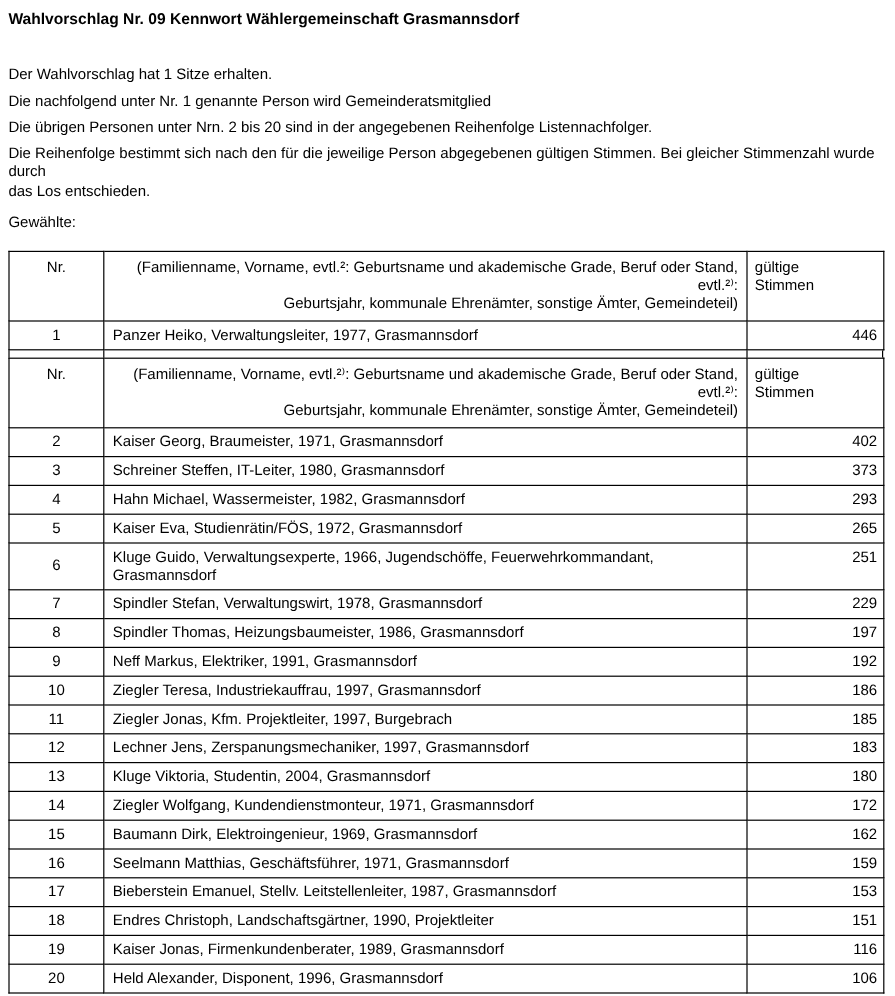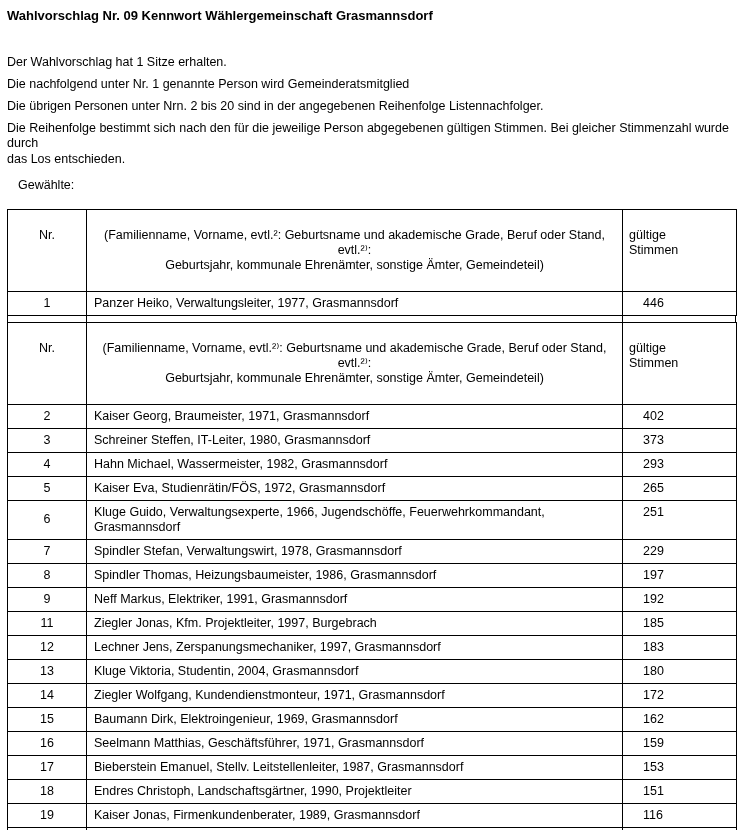--- a/index.html
+++ b/index.html
@@ -25,62 +25,62 @@
     font-size: 13px;
     font-weight: bold;
     margin: 0 0 31px 0;
     white-space: pre-line;
   }
   .intro-line {
     margin: 0 0 6.5px 0;
     white-space: pre-line;
   }
   .section-label {
-    margin: 11px 0 15px 11px;
+    margin: 11px 0 15px 0;
     white-space: pre-line;
   }
   table.result-table {
     border-collapse: collapse;
     table-layout: fixed;
     width: 729px;
   }
   col.c-nr     { width: 79px; }
   col.c-person { width: 536px; }
   col.c-votes  { width: 114px; }
   .result-table th,
   .result-table td {
     border: 1px solid #000000;
     font-weight: normal;
     font-size: 12.5px;
     line-height: 15px;
     white-space: pre-line;
     overflow: hidden;
   }
   .result-table th {
-    padding: 18px 6px;
+    padding: 6px 6px;
     vertical-align: top;
   }
   th.col-nr    { text-align: center; }
-  th.col-person{ text-align: center; padding-left: 7px; padding-right: 7px; }
+  th.col-person{ text-align: right; padding-left: 7px; padding-right: 7px; }
   th.col-votes { text-align: left; }
   td.cell-nr {
     text-align: center;
     vertical-align: middle;
     padding: 4px 2px;
   }
   td.cell-person {
     text-align: left;
     vertical-align: middle;
     padding: 4px 7px;
     margin-left: 28px;
   }
   td.cell-votes {
-    text-align: left;
+    text-align: right;
     vertical-align: top;
-    padding: 4px 20px;
+    padding: 4px 5px;
   }
   .table-stub {
     position: relative;
     width: 729px;
     height: 6px;
   }
   .table-stub .vstub {
     position: absolute;
     top: 0;
     width: 1px;
@@ -198,20 +198,25 @@
           <td class="cell-person">Spindler Thomas, Heizungsbaumeister, 1986, Grasmannsdorf</td>
           <td class="cell-votes">197</td>
         </tr>
 
         <tr>
           <td class="cell-nr">9</td>
           <td class="cell-person">Neff Markus, Elektriker, 1991, Grasmannsdorf</td>
           <td class="cell-votes">192</td>
         </tr>
 
+        <tr>
+          <td class="cell-nr">10</td>
+          <td class="cell-person">Ziegler Teresa, Industriekauffrau, 1997, Grasmannsdorf</td>
+          <td class="cell-votes">186</td>
+        </tr>
 
         <tr>
           <td class="cell-nr">11</td>
           <td class="cell-person">Ziegler Jonas, Kfm. Projektleiter, 1997, Burgebrach</td>
           <td class="cell-votes">185</td>
         </tr>
 
         <tr>
           <td class="cell-nr">12</td>
           <td class="cell-person">Lechner Jens, Zerspanungsmechaniker, 1997, Grasmannsdorf</td>

